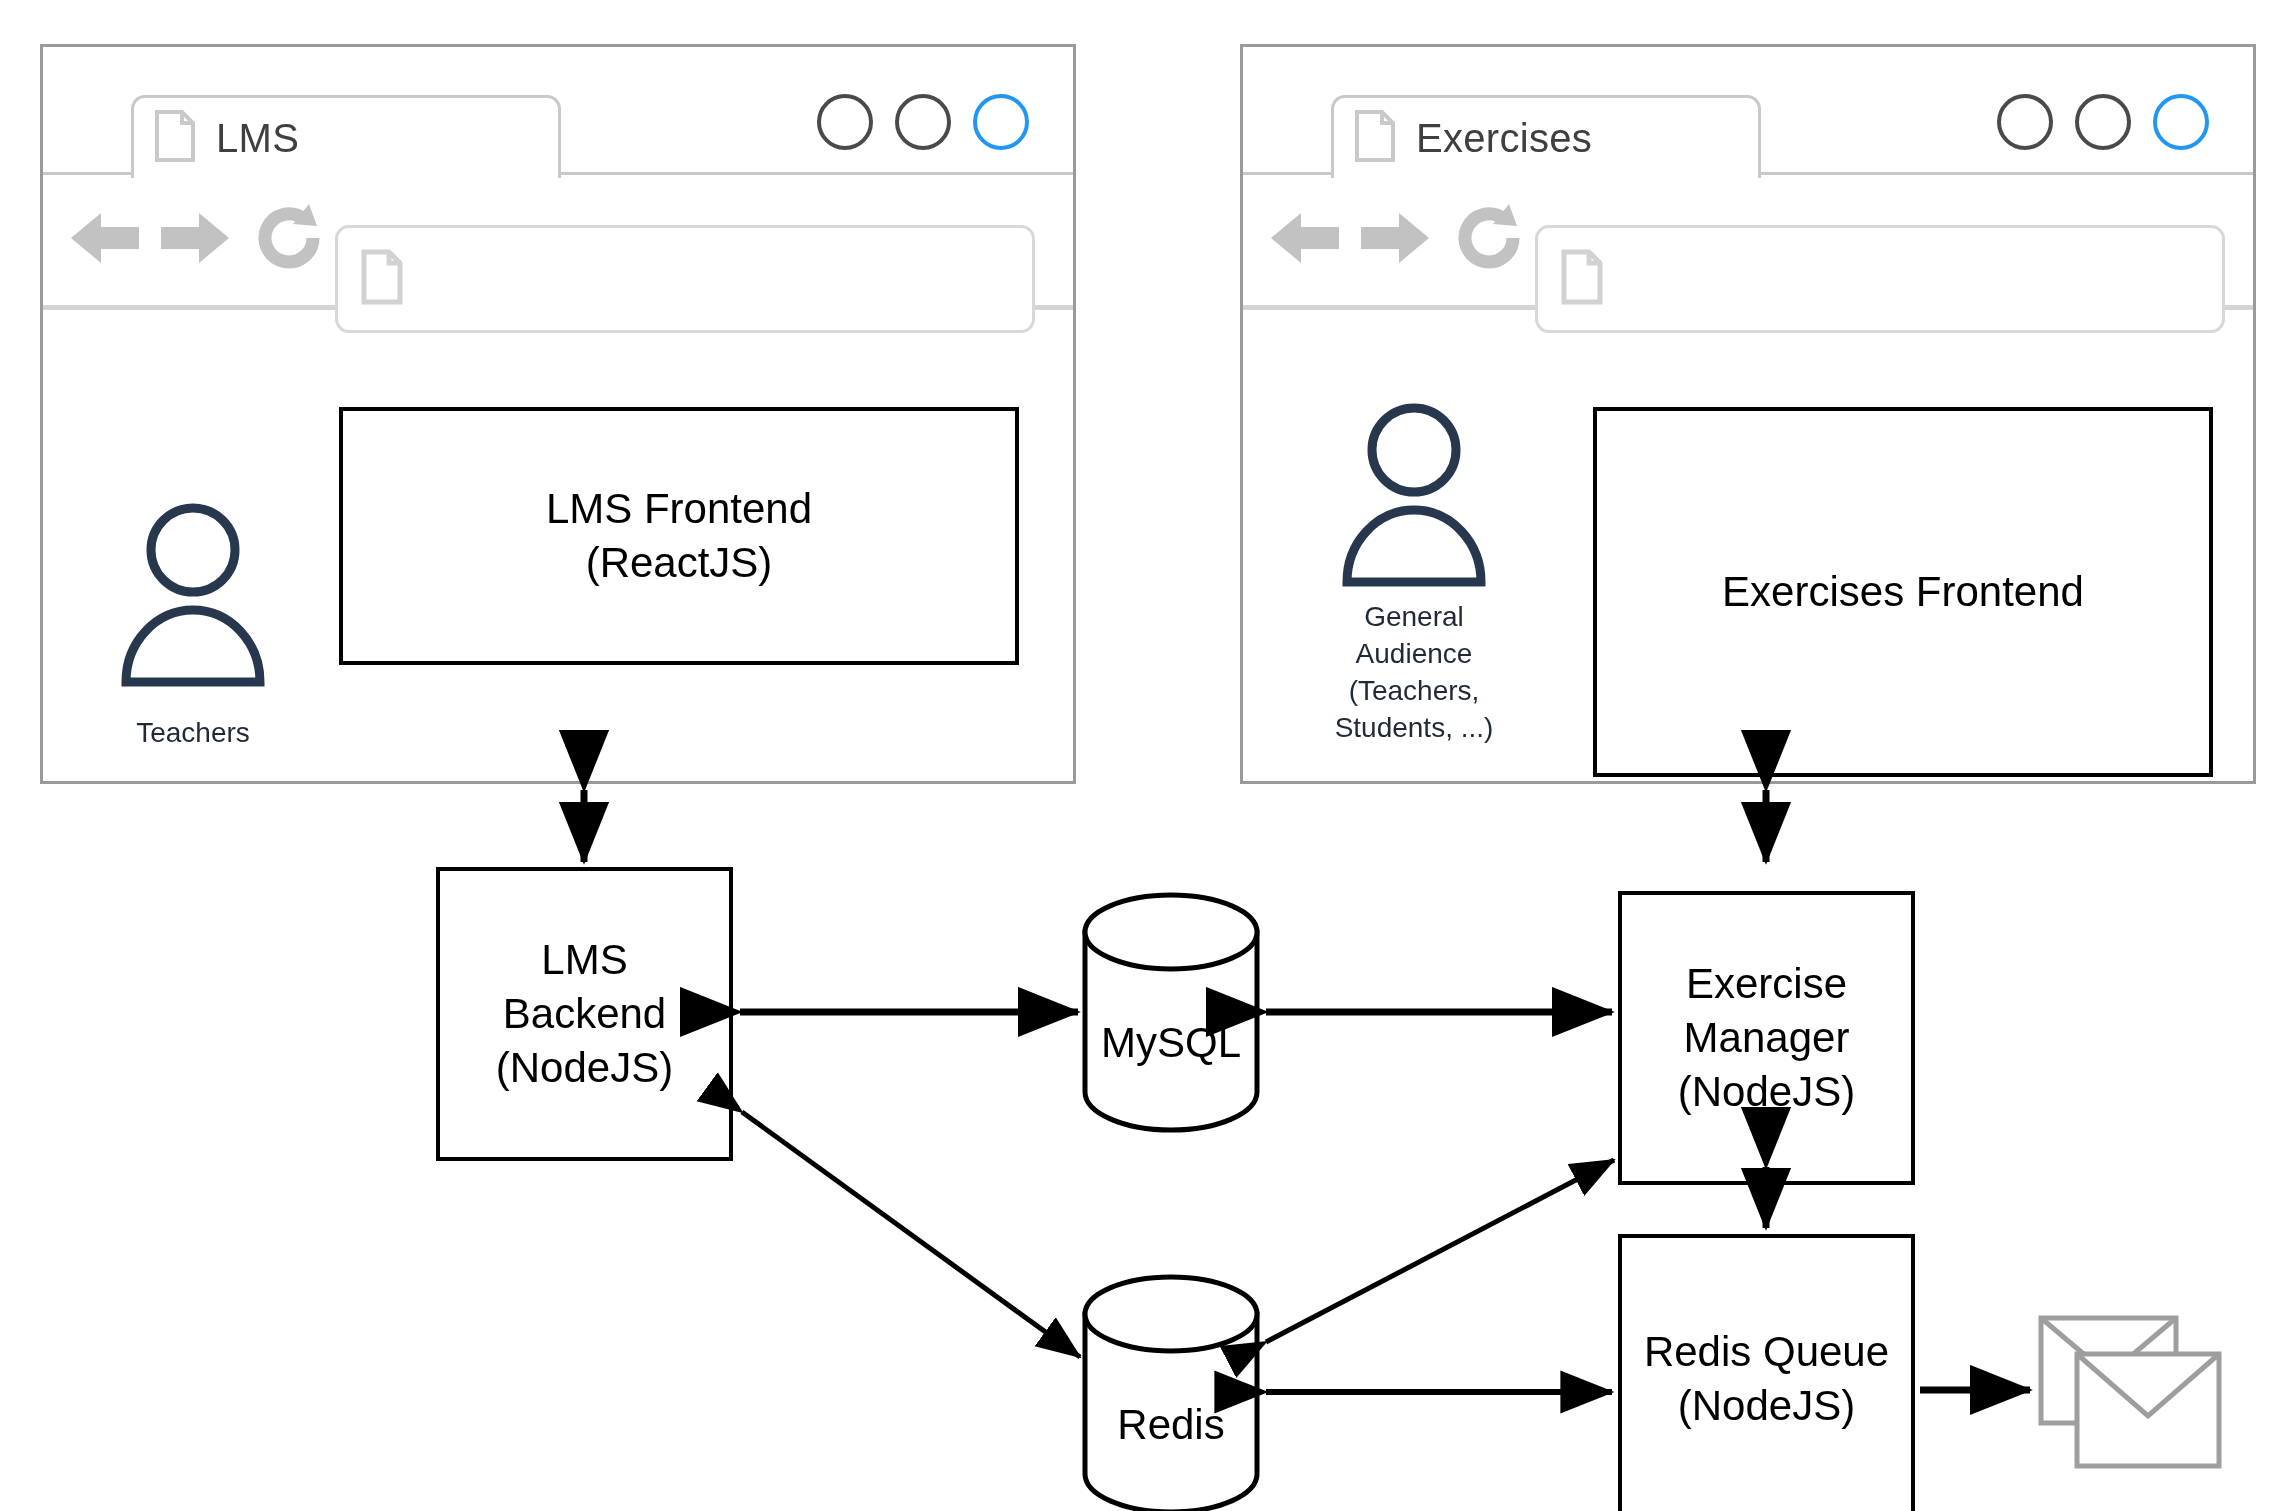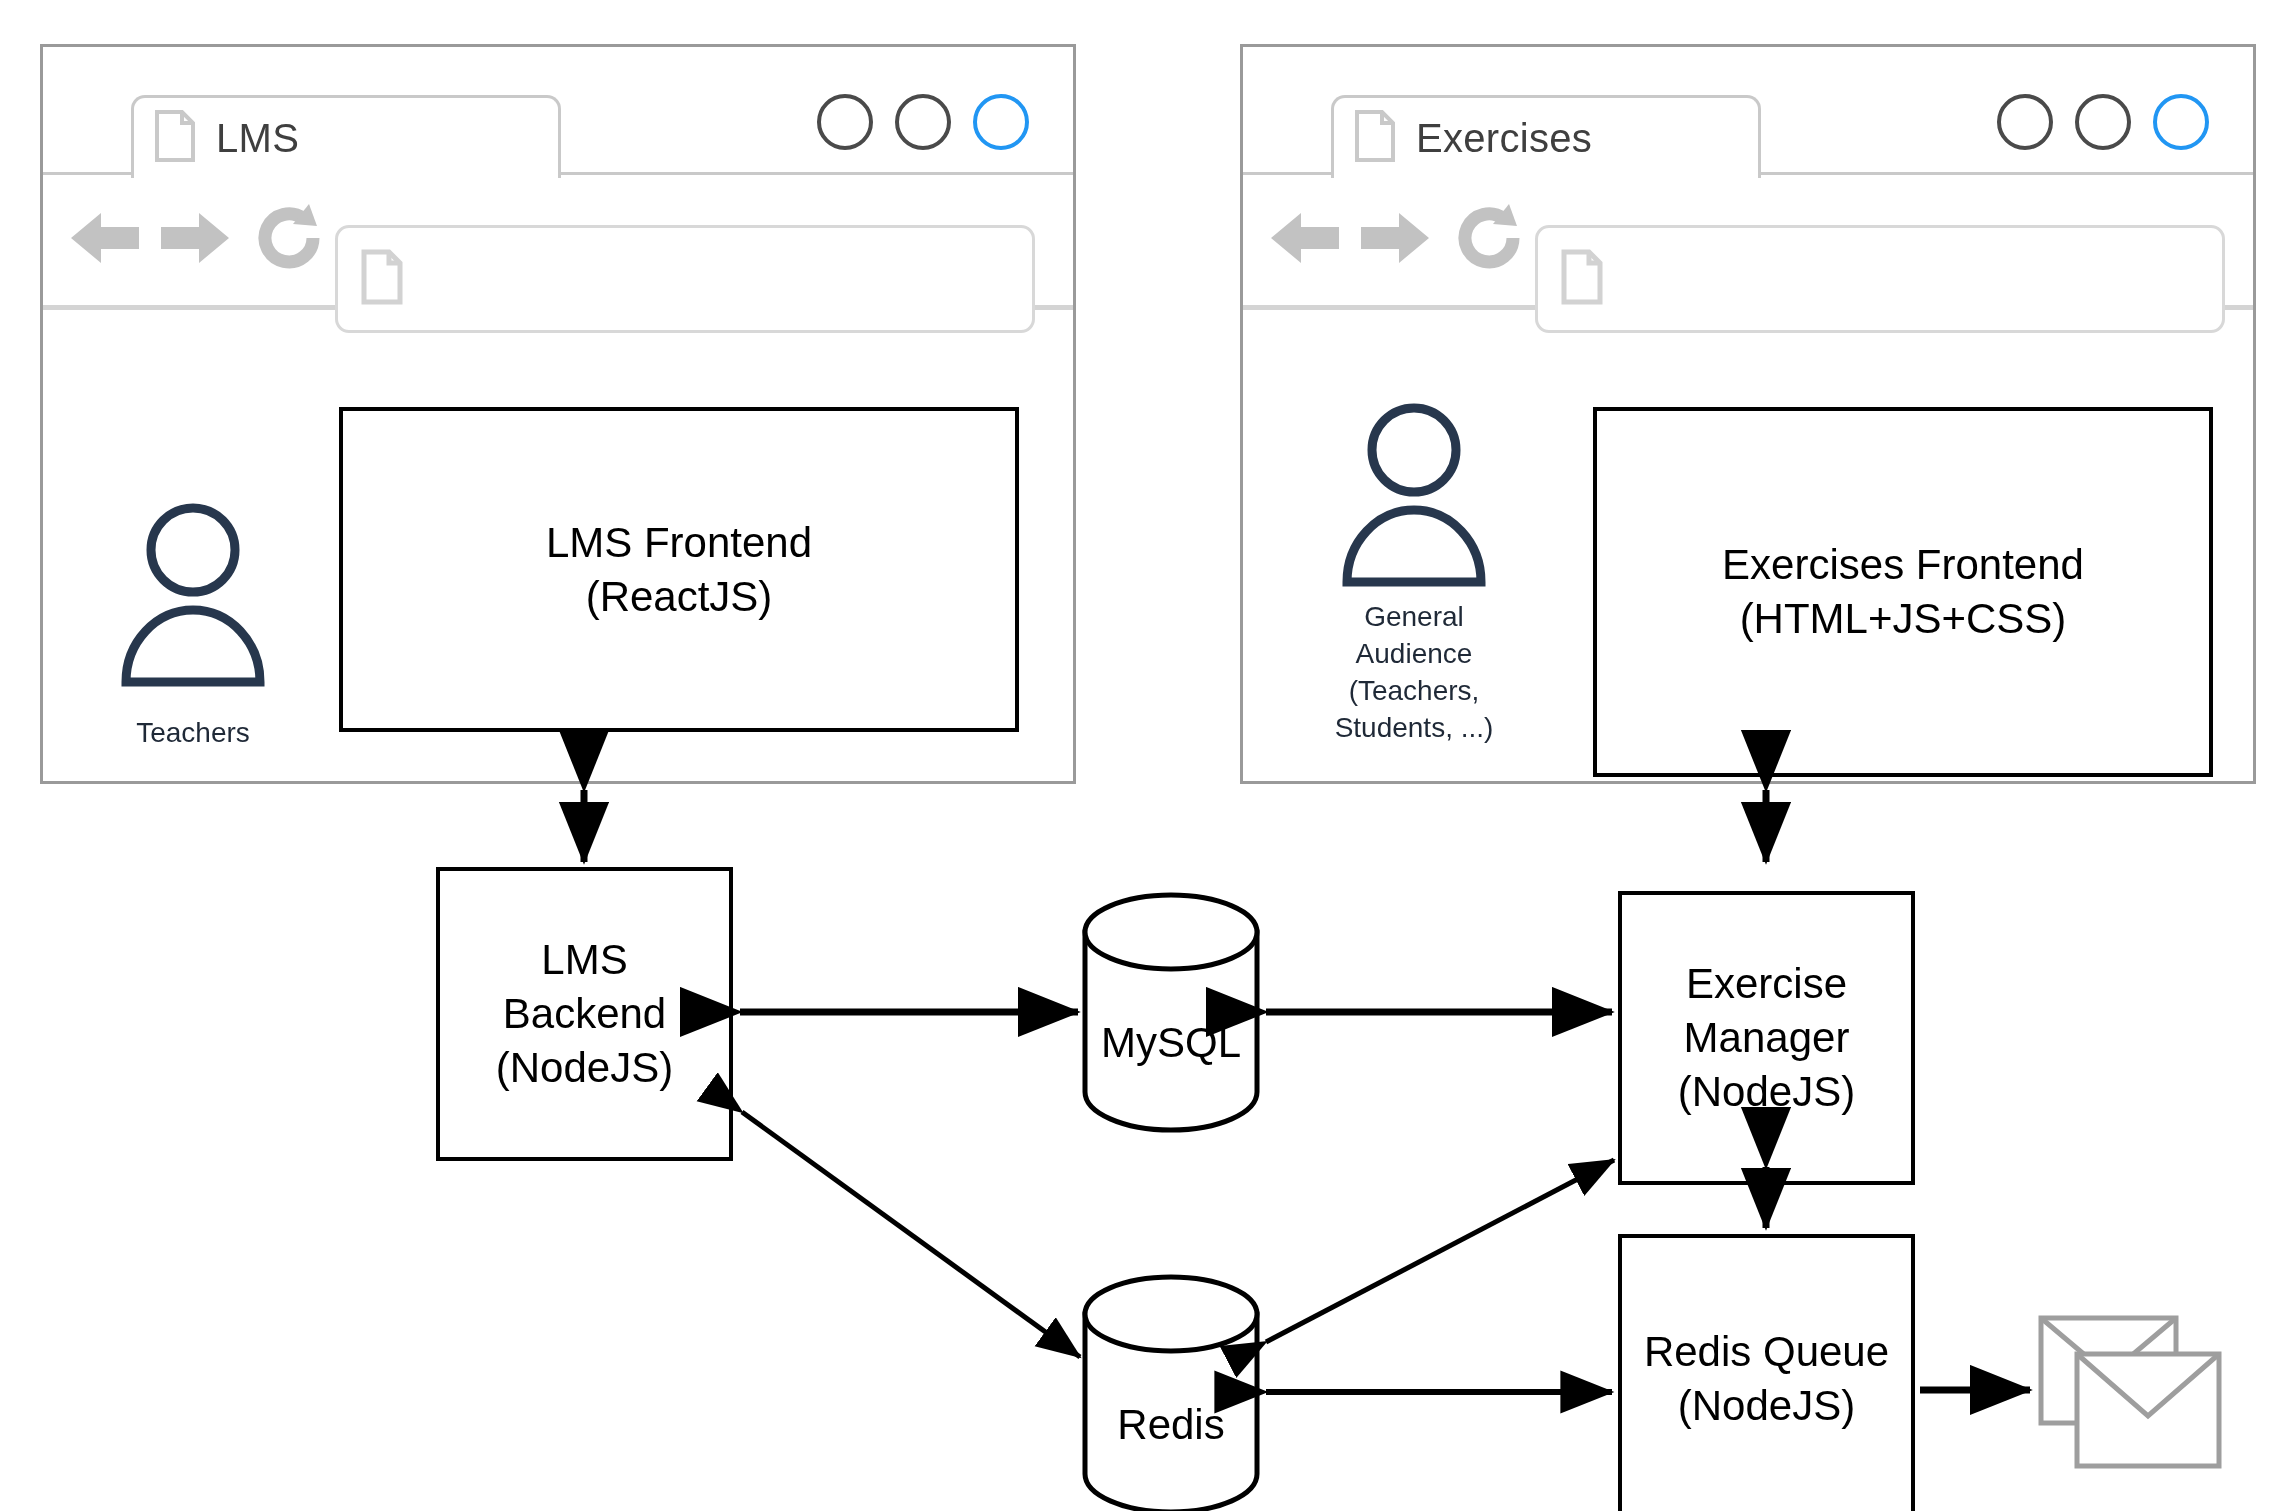--- a/index.html
+++ b/index.html
@@ -98,21 +98,21 @@
     </div>
 
     <div class="person" style="left:75px;top:455px;">
       <svg width="150" height="185" viewBox="0 0 150 185">
         <circle cx="75" cy="48" r="42" fill="#fff" stroke="#27374d" stroke-width="9"></circle>
         <path d="M8 180 a67 72 0 0 1 134 0 Z" fill="#fff" stroke="#27374d" stroke-width="9"></path>
       </svg>
     </div>
     <div class="caption" style="left:10px;top:668px;width:280px;">Teachers</div>
 
-    <div class="node" style="left:296px;top:360px;width:680px;height:325px;">
+    <div class="node" style="left:296px;top:360px;width:680px;height:258px;">
       <div class="lines">
         <div>LMS Frontend</div>
         <div>(ReactJS)</div>
       </div>
     </div>
   </div>
 
   <div class="browser" style="left:1240px;top:32px;width:1016px;height:740px;">
 
     <div class="tabstrip"></div>
@@ -169,21 +169,20 @@
       </svg>
     </div>
     <div class="caption" style="left:26px;top:552px;width:290px;">General
 Audience
 (Teachers,
 Students, ...)</div>
 
     <div class="node" style="left:350px;top:360px;width:620px;height:370px;">
       <div class="lines">
         <div>Exercises Frontend</div>
-        <div>(HTML+JS+CSS)</div>
       </div>
     </div>
   </div>
 
   <div class="node" style="left:436px;top:855px;width:297px;height:294px;">
     <div class="lines">
       <div>LMS</div>
       <div>Backend</div>
       <div>(NodeJS)</div>
     </div>

